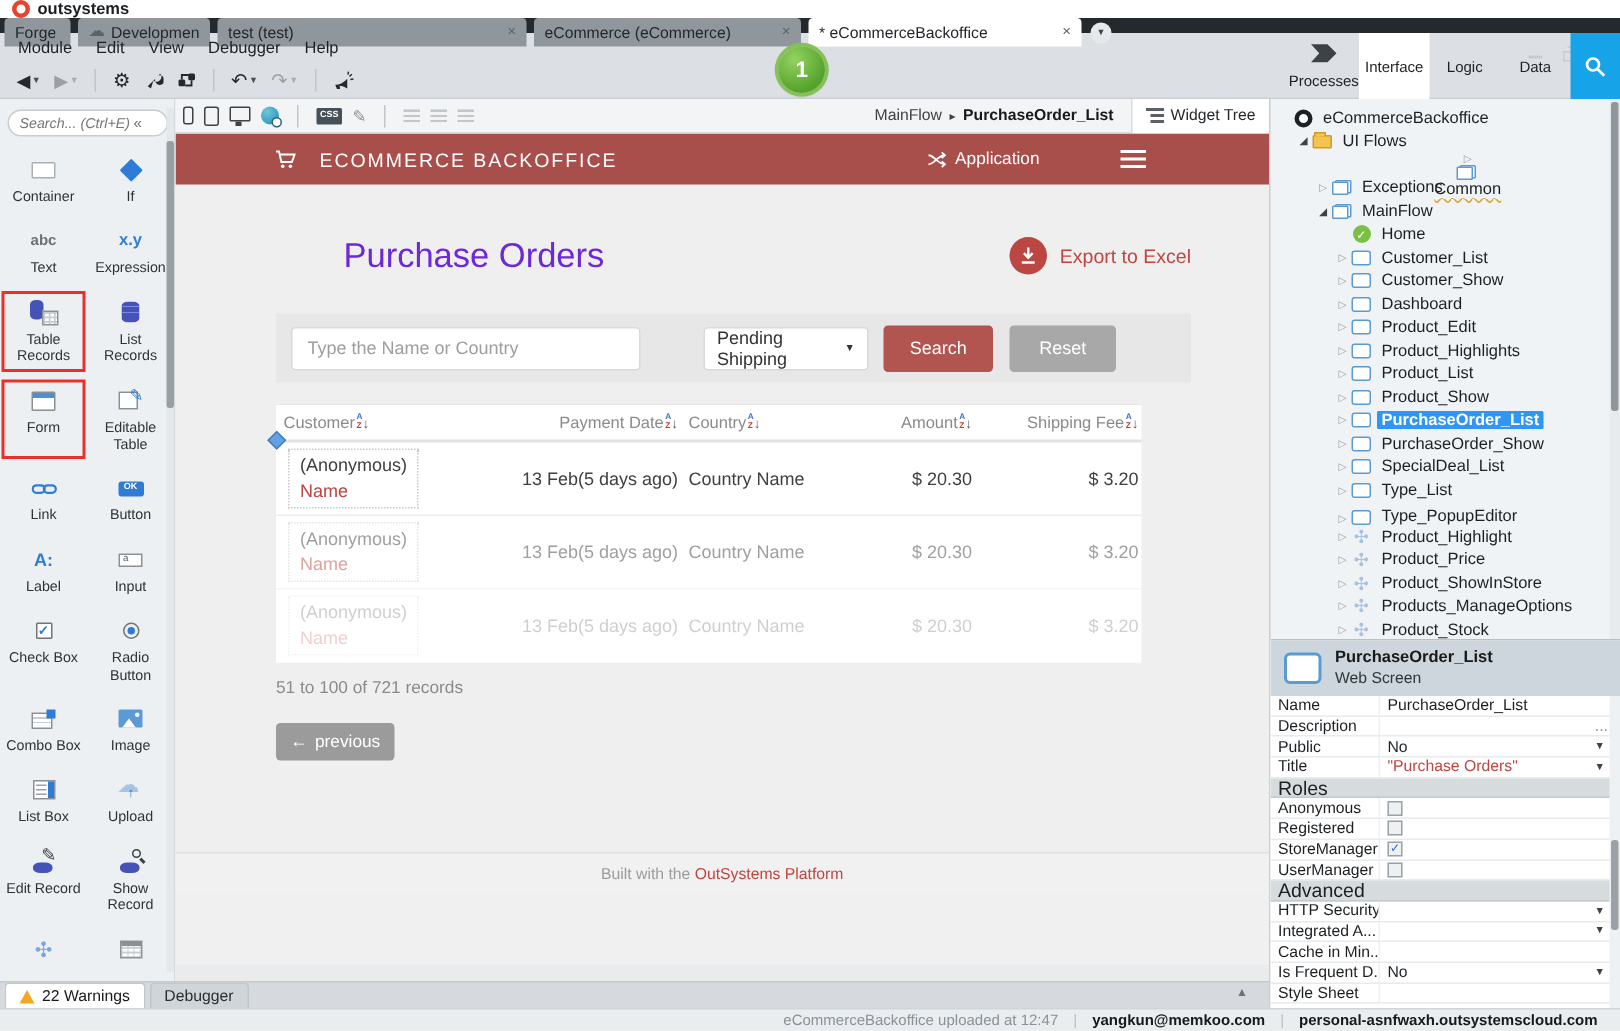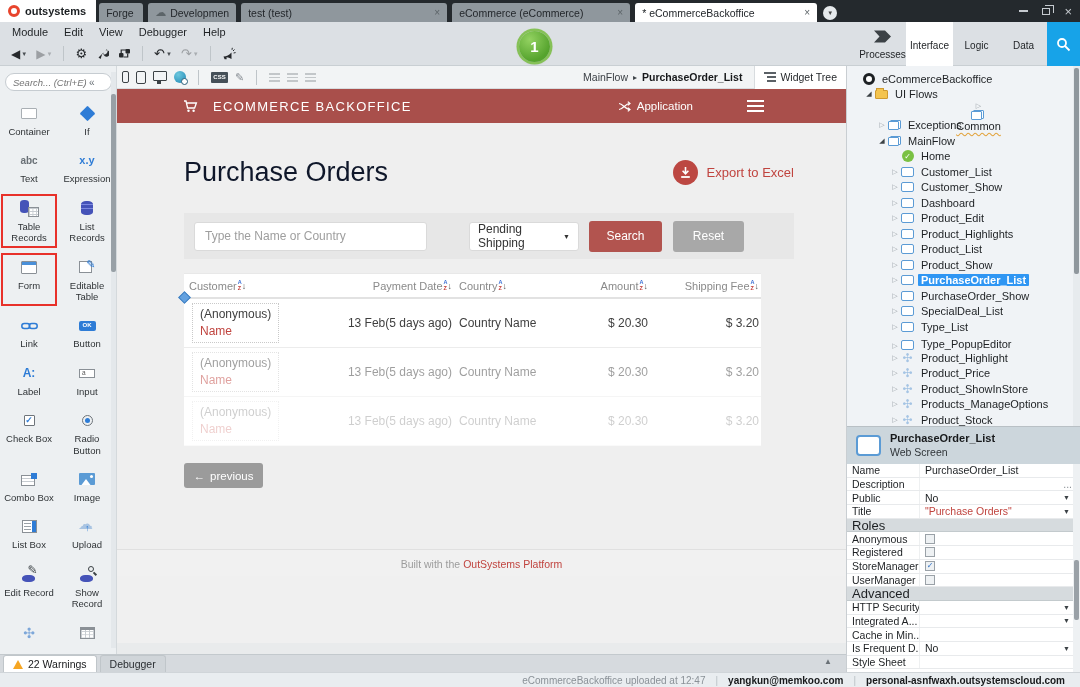--- a/index.html
+++ b/index.html
@@ -2,21 +2,21 @@
 <html><head>
 <meta charset="utf-8">
 <style>
   html,body{margin:0;padding:0;}
   body{width:1080px;height:687px;overflow:hidden;position:relative;
        font-family:"Liberation Sans",sans-serif;background:#eceff1;
        -webkit-font-smoothing:antialiased;}
   *{box-sizing:border-box;}
 
   
-  .titlebar{height:22px;background:#24292d;display:flex;align-items:stretch;}
+  .titlebar{height:22px;background:#24292d;display:flex;align-items:stretch;flex-direction:column;}
   .logo{background:#fff;display:flex;align-items:center;gap:5px;padding:0 10px 0 8px;flex-shrink:0;}
   .logo-mark{width:12px;height:12px;border-radius:50%;background:#fff;border:3.5px solid #e8442c;}
   .logo-text{font-size:11px;font-weight:bold;color:#1b1f22;}
   .tabs{display:flex;align-items:flex-end;flex:1;margin-left:3px;min-width:0;}
   .tab{height:19px;border-radius:3px 3px 0 0;background:#8f979d;margin-right:5px;display:flex;
        align-items:center;padding:0 7px;font-size:10.5px;color:#23272b;flex-shrink:0;}
   .tab.active{background:#fff;}
   .tab .tlabel{white-space:nowrap;overflow:hidden;}
   .tab .close{margin-left:auto;color:#5c6468;font-size:10px;padding-left:6px;}
   .cloud{color:#5c6468;font-size:11px;margin-right:4px;line-height:1;}
@@ -97,21 +97,21 @@
   .page{flex:1;display:flex;flex-direction:column;background:#efefef;overflow:hidden;}
   .page-header{height:34px;background:#a94f4b;display:flex;align-items:center;color:#fff;flex-shrink:0;}
   .ph-cart{margin-left:66px;display:flex;}
   .ph-title{font-size:13px;letter-spacing:1.3px;margin-left:15px;}
   .ph-app{margin-left:auto;display:flex;gap:6px;align-items:center;font-size:11.5px;}
   .ph-burger{margin-left:54px;margin-right:82px;display:flex;flex-direction:column;gap:2.5px;}
   .ph-burger span{width:17px;height:2.5px;background:#fff;}
 
   .page-content{padding-left:67px;width:677px;}
   .title-row{display:flex;align-items:center;margin-top:34px;}
-  .page-title{font-size:27px;color:#0f172a;}
+  .page-title{font-size:23px;color:#6d28d9;margin-left:45px;}
   .export{margin-left:auto;display:flex;align-items:center;gap:9px;color:#c0443f;font-size:13px;}
   .export-ic{width:25px;height:25px;border-radius:50%;background:#bc4742;display:flex;align-items:center;justify-content:center;}
 
   .filter-bar{margin-top:25px;background:#e7e7e7;height:46px;display:flex;align-items:center;padding:0 10px;}
   .f-input{width:233px;height:29px;background:#fff;border:1px solid #dadada;border-radius:3px;font-size:12px;
      color:#444;padding:0 10px;outline:none;font-family:inherit;}
   .f-input::placeholder{color:#9e9e9e;}
   .f-select{width:110px;height:29px;background:#fff;border:1px solid #dadada;border-radius:3px;font-size:12px;
      color:#333;display:flex;align-items:center;justify-content:space-between;padding:0 8px;margin-left:42px;}
   .f-select .caret{font-size:7px;color:#333;}
@@ -645,20 +645,21 @@
               <div class="po-row r3">
                 <div class="cell"><span class="cust-box"><div>(Anonymous)</div><div class="cust-link">Name</div></span></div>
                 <div class="cell r">13 Feb(5 days ago)</div>
                 <div class="cell">Country Name</div>
                 <div class="cell r">$ 20.30</div>
                 <div class="cell r">$ 3.20</div>
               </div>
             </div>
         </div>
 
+        <div class="records">51 to 100 of 721 records</div>
         <div class="prev-btn">
           <span>←</span>
           <span>previous</span>
         </div>
       </div>
 
       <div class="page-footer">
         <span>Built with the</span>
         <a href="#">OutSystems Platform</a>
       </div>

